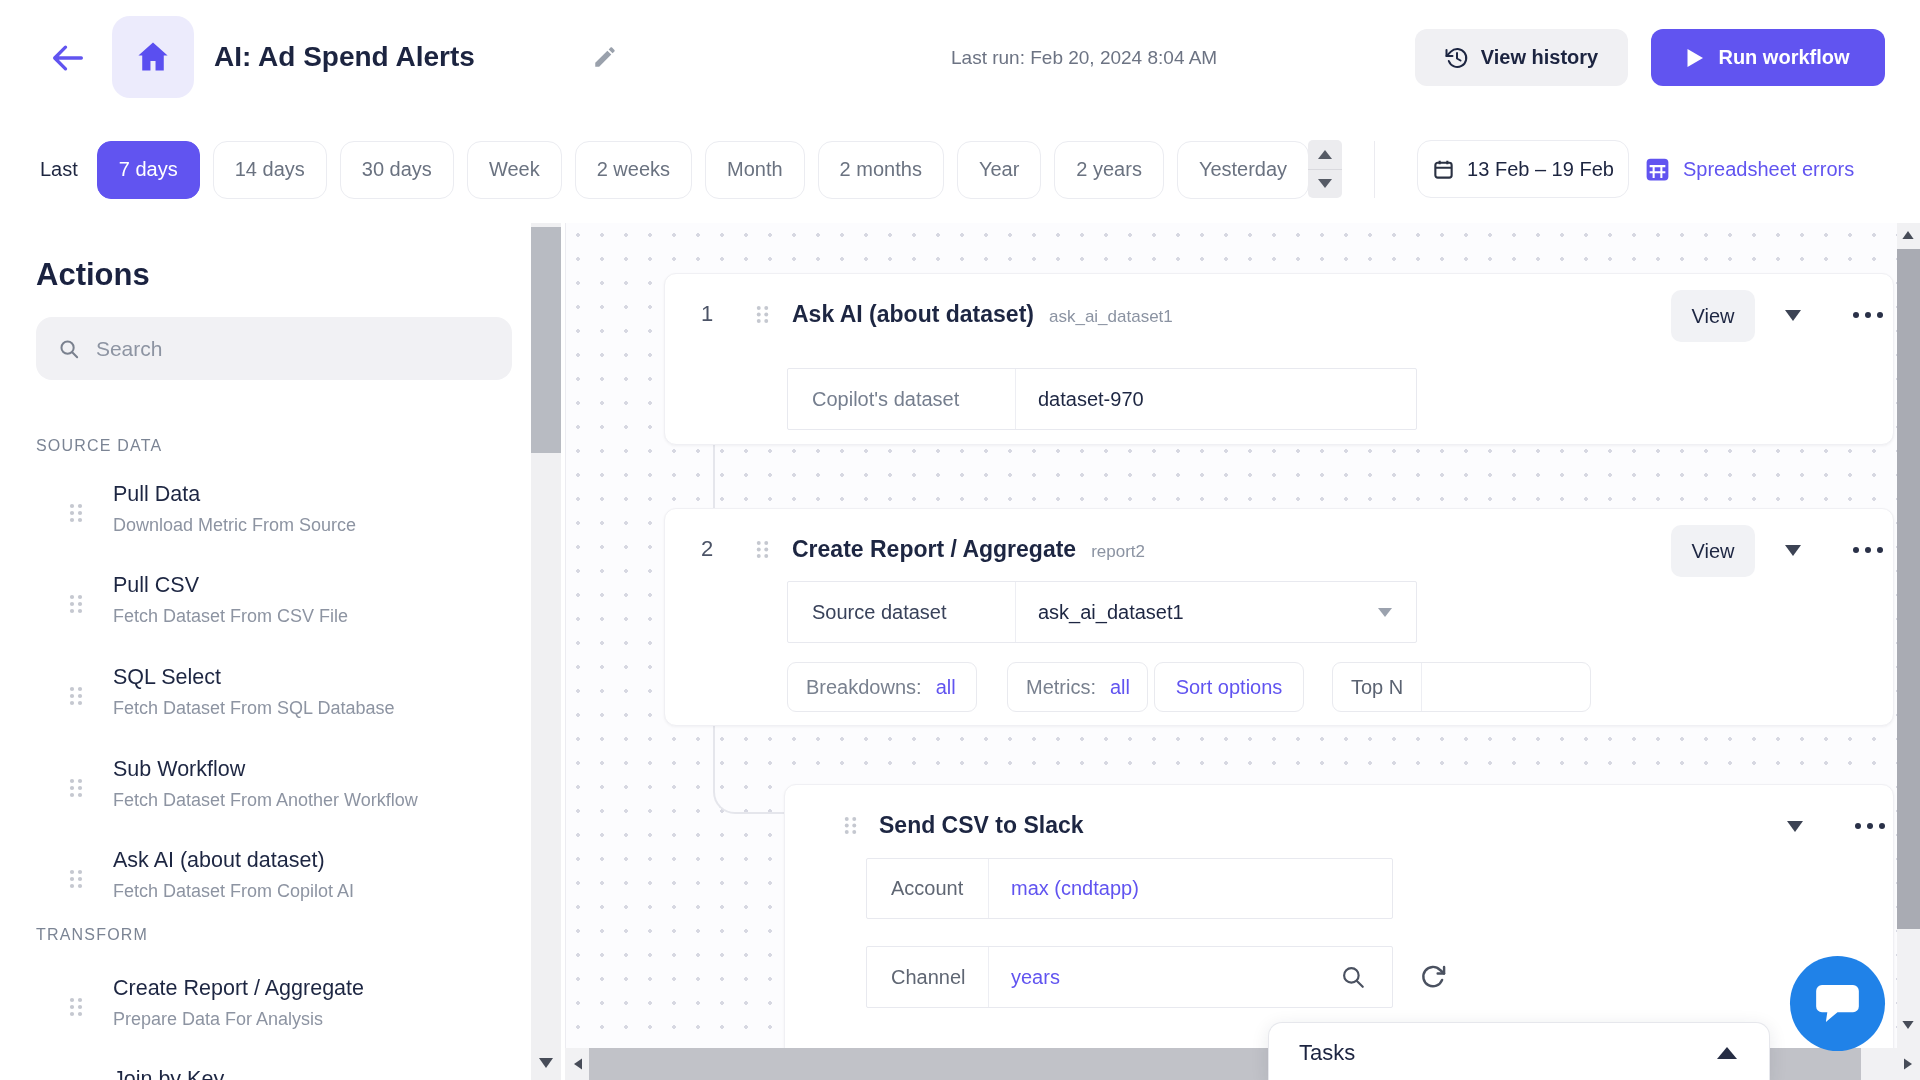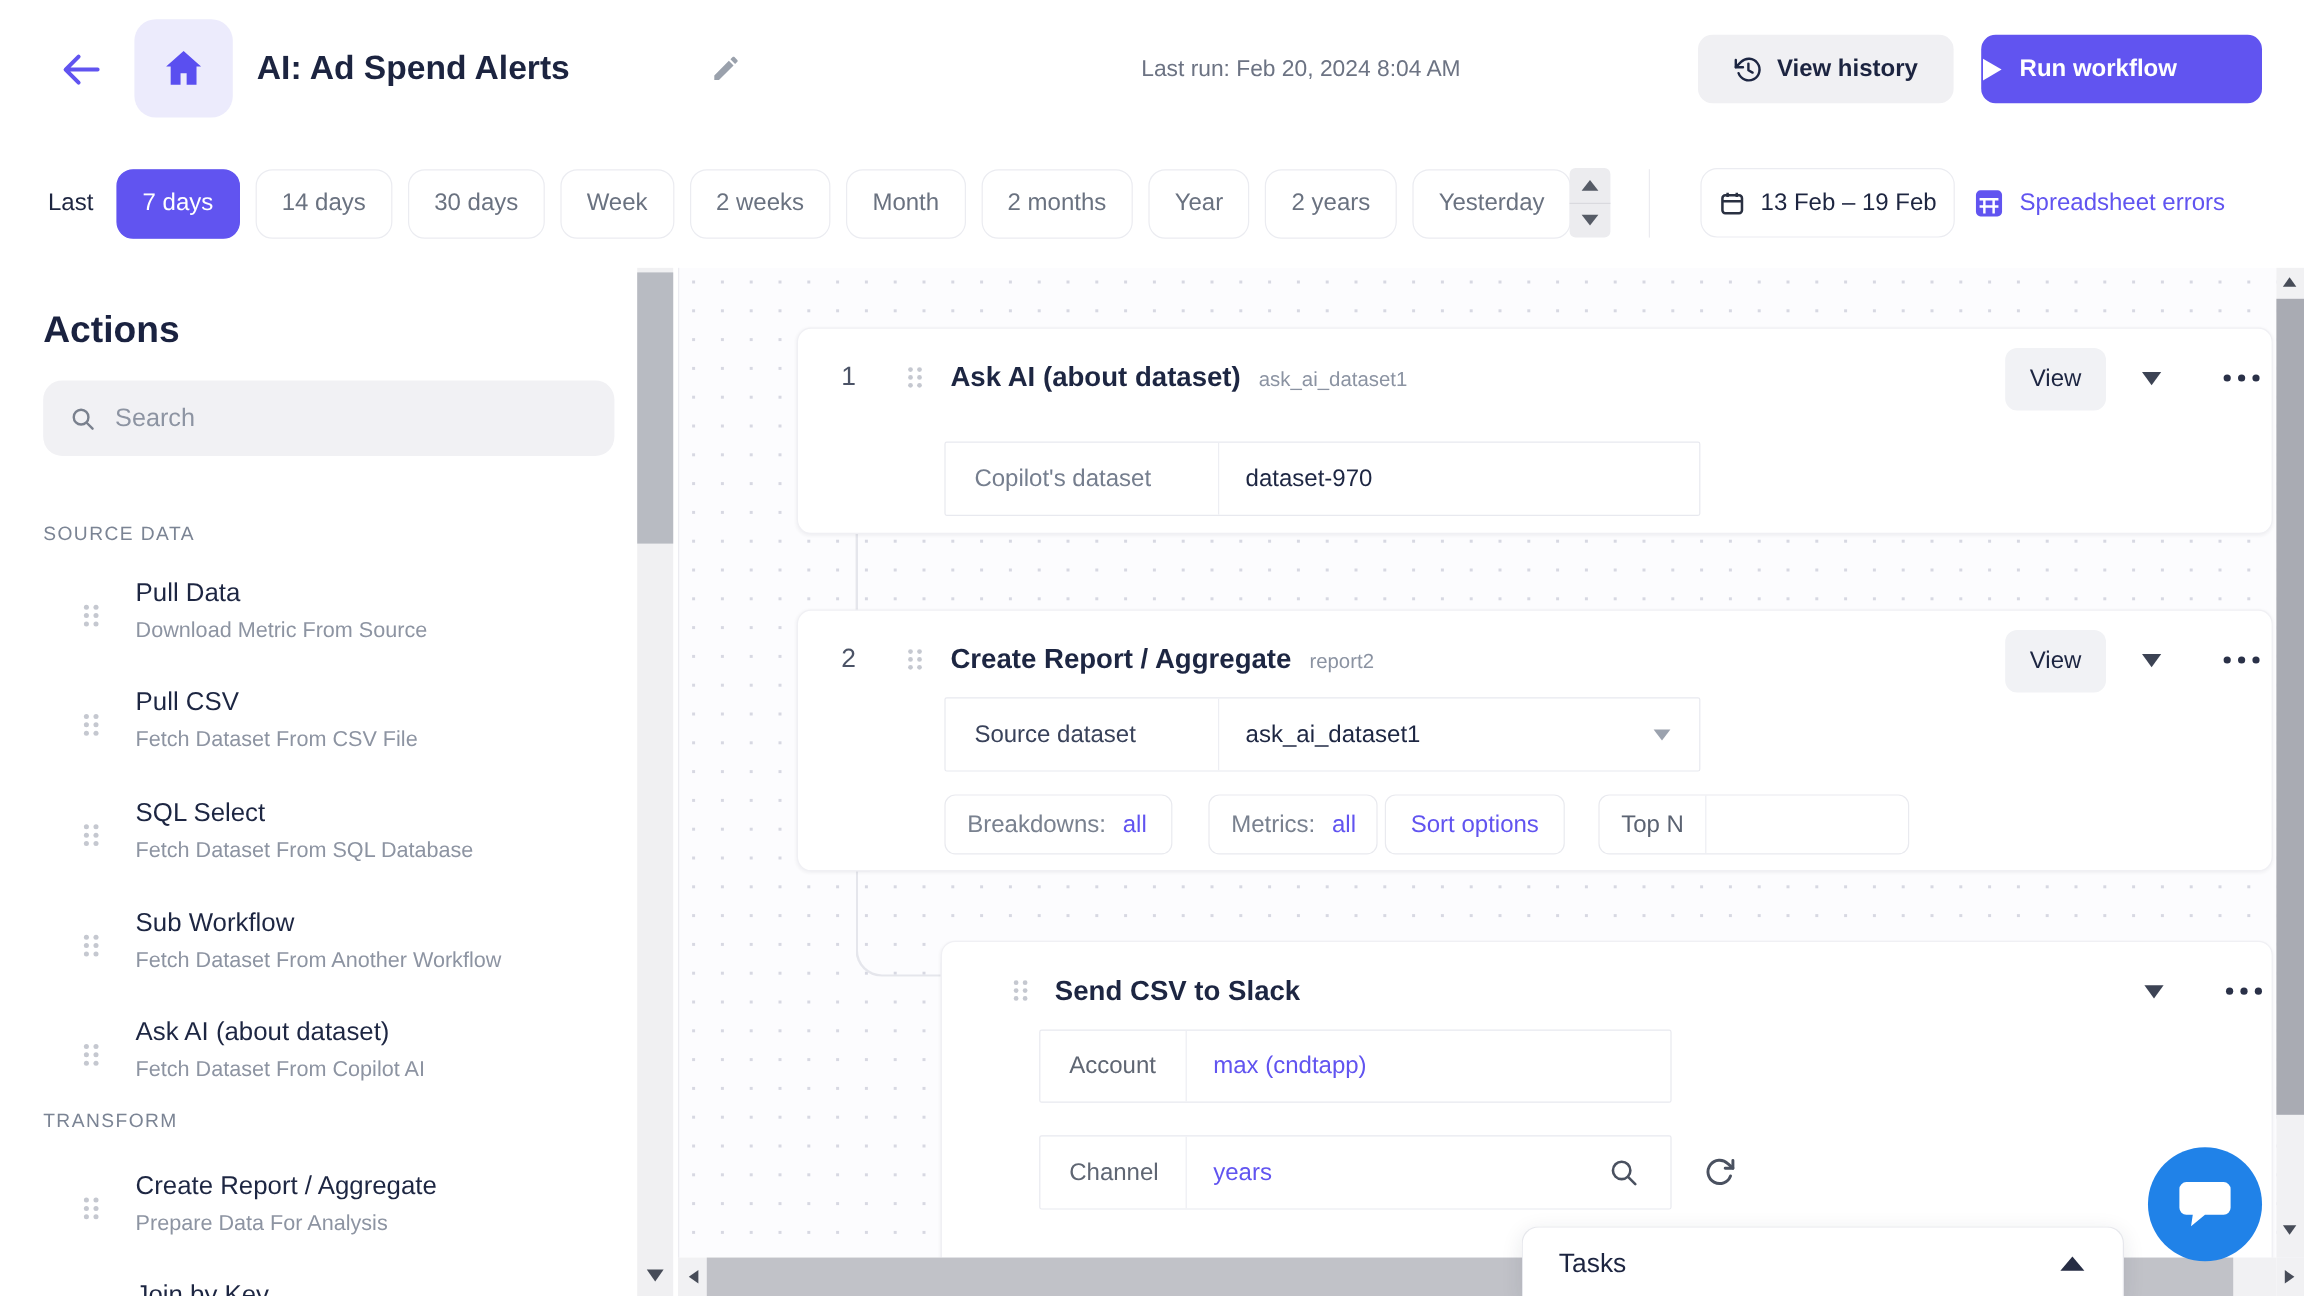--- a/index.html
+++ b/index.html
@@ -13,21 +13,21 @@
     background:#ecebfc; display:flex; align-items:center; justify-content:center; cursor:pointer; }
   #page-title { position:absolute; left:214px; top:30px; font-size:28px; font-weight:600; color:#1c2440; line-height:54px; }
   #edit-icon { position:absolute; left:592px; top:44px; width:26px; height:26px; }
   #last-run { position:absolute; left:905px; top:45px; font-size:19px; color:#6c7383; line-height:26px;margin-left:46px; }
   .top-btn { position:absolute; top:29px; height:57px; border-radius:12px; background:#f0f0f3;
     display:flex; align-items:center; justify-content:center; gap:12px; font-size:20px; font-weight:600;
     color:#1c2440; cursor:pointer; }
   #schedule-btn { left:1240px; width:150px; }
   #history-btn { left:1415px; width:213px; }
   #run-btn { position:absolute; left:1651px; top:29px; width:234px; height:57px; border-radius:12px;
-    background:#6154f0; color:#fff; display:flex; align-items:center; justify-content:flex-start; gap:14px;
+    background:#6154f0; color:#fff; display:flex; align-items:center; justify-content:center; gap:14px;
     font-size:20px; font-weight:700; cursor:pointer; }
 
   
   #filter-row { position:absolute; left:0; top:116px; width:1920px; height:107px; background:#fff; z-index:49; }
   #range-group { position:absolute; left:40px; top:0; height:107px; display:flex; align-items:center; gap:13px; }
   #last-label { font-size:20px; color:#1d2540; margin-right:6px; }
   .pill { height:58px; padding:0 21px; border:1.5px solid #ebecf1; border-radius:14px; background:#fff;
     display:flex; align-items:center; font-size:20px; color:#6a7280; cursor:pointer; white-space:nowrap; }
   .pill.selected { background:#6154f0; border-color:#6154f0; color:#fff; }
   #stepper { position:absolute; left:1308px; top:24px; width:34px; height:58px; background:#ececef;

